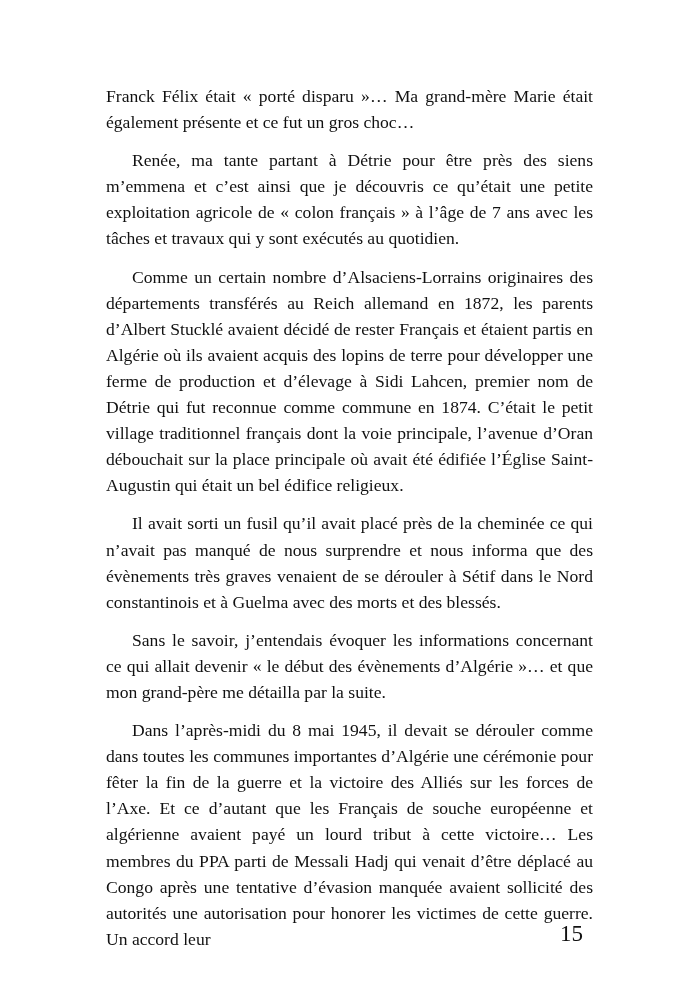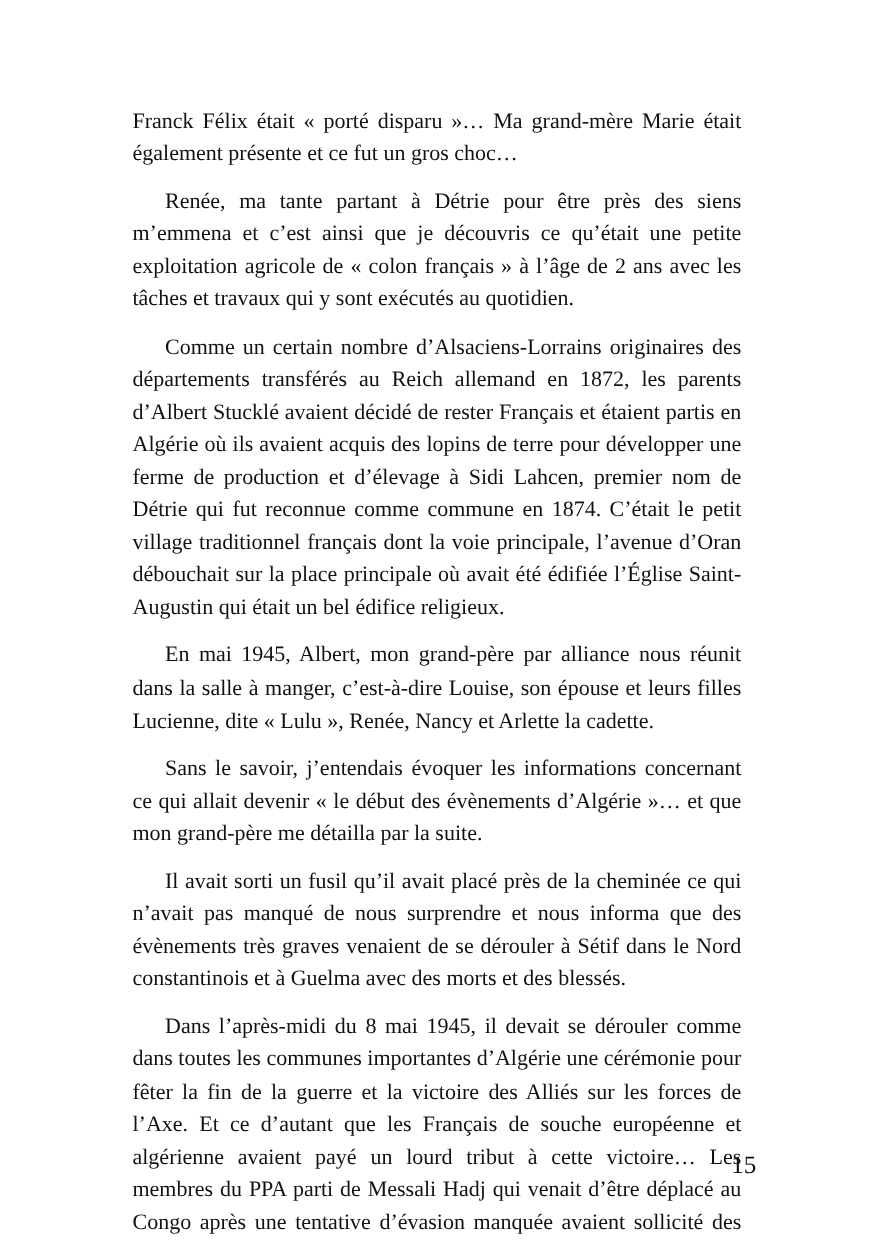--- a/index.html
+++ b/index.html
@@ -37,33 +37,31 @@
       text-indent: 26px;
     }
     .text-block p.continuation {
       text-indent: 0;
     }
     .page-number {
       position: absolute;
       left: 560px;
       top: 921px;
       width: 45px;
-      text-align: right;
       font-family: "Liberation Serif", "DejaVu Serif", serif;
-      font-size: 20px;
+      font-size: 23px;
       color: #111111;
     }
   </style>
 </head>
 <body>
 
 <div class="page">
   <div class="text-block">
     <p class="continuation">Franck Félix était « porté disparu »… Ma grand-mère Marie était également présente et ce fut un gros choc…</p>
-    <p>Renée, ma tante partant à Détrie pour être près des siens m’emmena et c’est ainsi que je découvris ce qu’était une petite exploitation agricole de « colon français » à l’âge de 2 ans avec les tâches et travaux qui y sont exécutés au quotidien.</p>
+    <p>Renée, ma tante partant à Détrie pour être près des siens m’emmena et c’est ainsi que je découvris ce qu’était une petite exploitation agricole de « colon français » à l’âge de 7 ans avec les tâches et travaux qui y sont exécutés au quotidien.</p>
     <p>Comme un certain nombre d’Alsaciens-Lorrains originaires des départements transférés au Reich allemand en 1872, les parents d’Albert Stucklé avaient décidé de rester Français et étaient partis en Algérie où ils avaient acquis des lopins de terre pour développer une ferme de production et d’élevage à Sidi Lahcen, premier nom de Détrie qui fut reconnue comme commune en 1874. C’était le petit village traditionnel français dont la voie principale, l’avenue d’Oran débouchait sur la place principale où avait été édifiée l’Église Saint-Augustin qui était un bel édifice religieux.</p>
-    <p>En mai 1945, Albert, mon grand-père par alliance nous réunit dans la salle à manger, c’est-à-dire Louise, son épouse et leurs filles Lucienne, dite « Lulu », Renée, Nancy et Arlette la cadette.</p>
+    <p>Il avait sorti un fusil qu’il avait placé près de la cheminée ce qui n’avait pas manqué de nous surprendre et nous informa que des évènements très graves venaient de se dérouler à Sétif dans le Nord constantinois et à Guelma avec des morts et des blessés.</p>
     <p>Sans le savoir, j’entendais évoquer les informations concernant ce qui allait devenir « le début des évènements d’Algérie »… et que mon grand-père me détailla par la suite.</p>
-    <p>Il avait sorti un fusil qu’il avait placé près de la cheminée ce qui n’avait pas manqué de nous surprendre et nous informa que des évènements très graves venaient de se dérouler à Sétif dans le Nord constantinois et à Guelma avec des morts et des blessés.</p>
     <p>Dans l’après-midi du 8 mai 1945, il devait se dérouler comme dans toutes les communes importantes d’Algérie une cérémonie pour fêter la fin de la guerre et la victoire des Alliés sur les forces de l’Axe. Et ce d’autant que les Français de souche européenne et algérienne avaient payé un lourd tribut à cette victoire… Les membres du PPA parti de Messali Hadj qui venait d’être déplacé au Congo après une tentative d’évasion manquée avaient sollicité des autorités une autorisation pour honorer les victimes de cette guerre. Un accord leur</p>
   </div>
   <div class="page-number">15</div>
 </div>
 
 </body></html>

